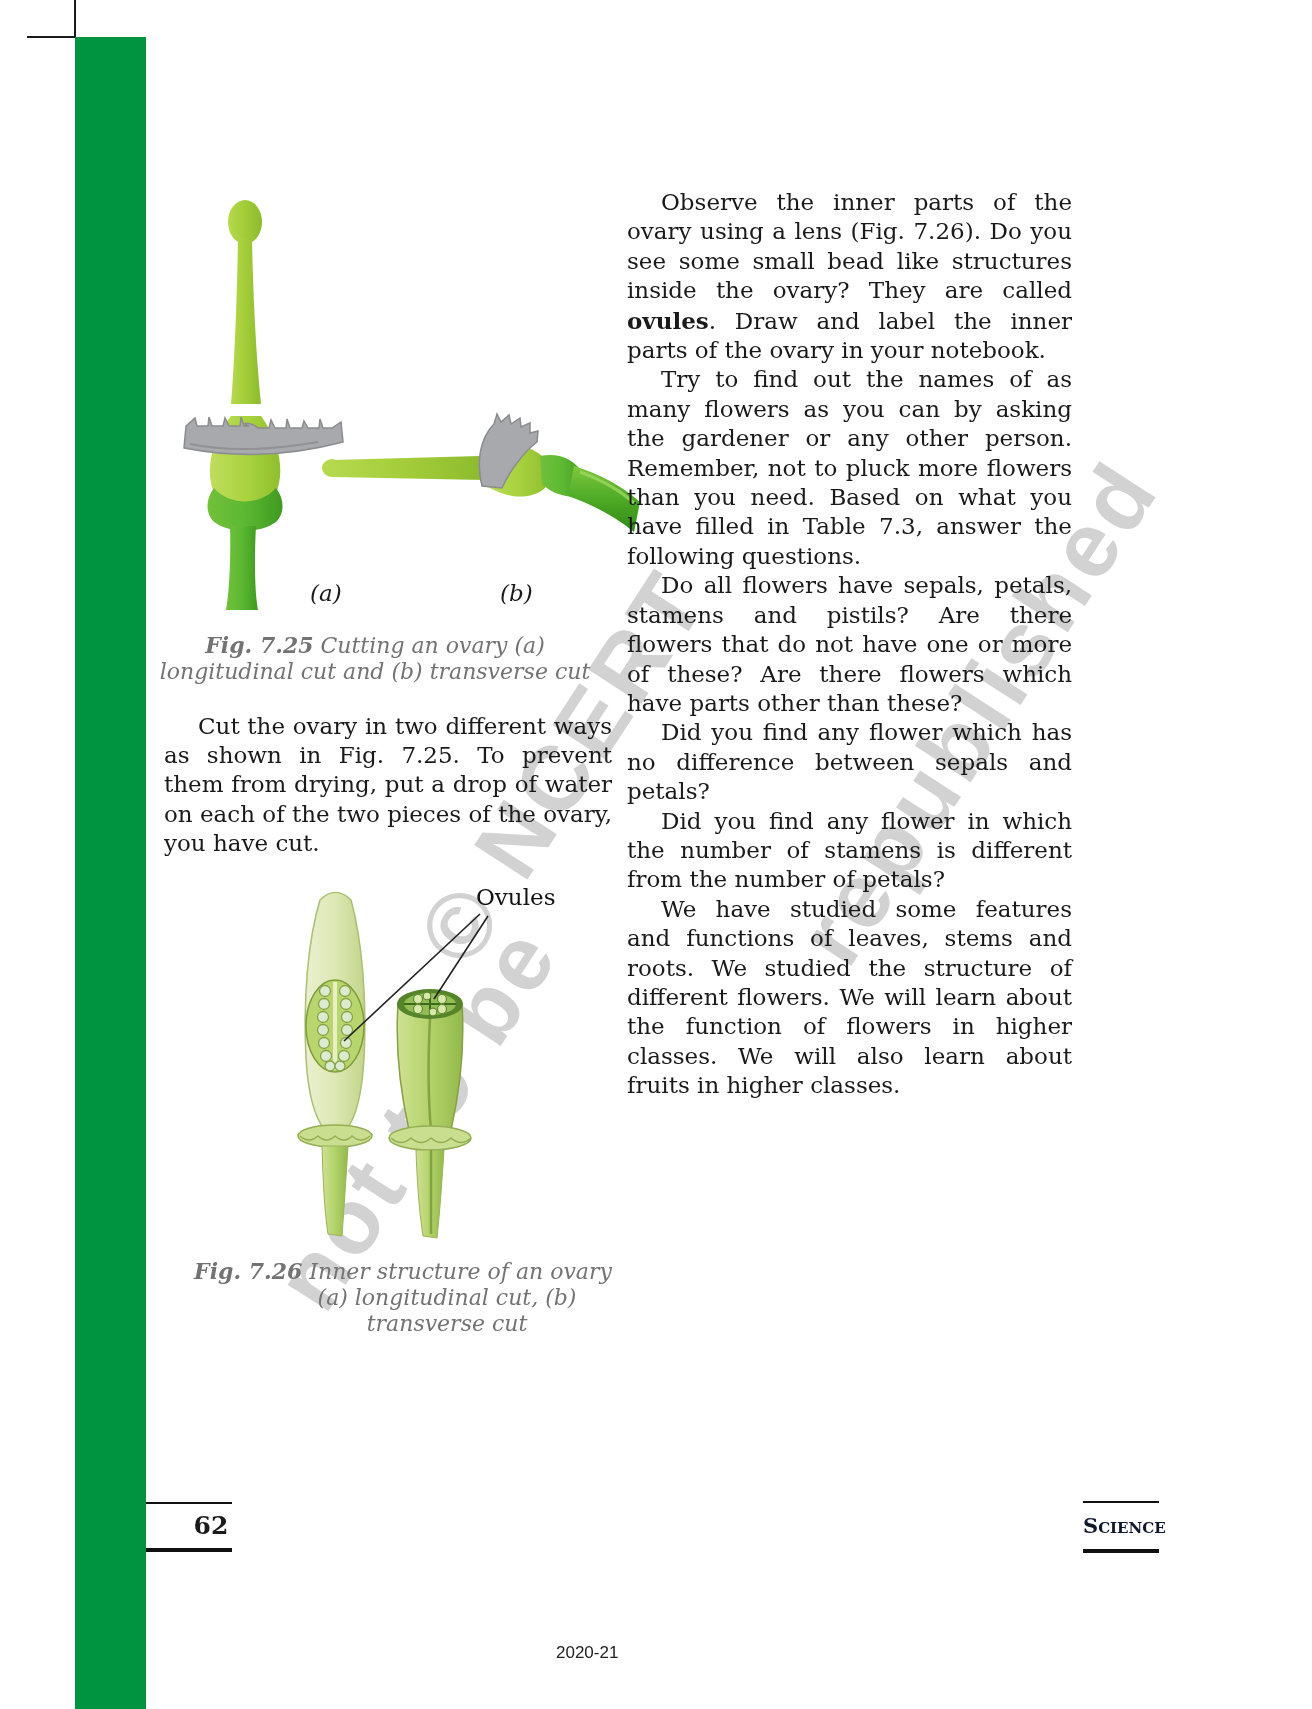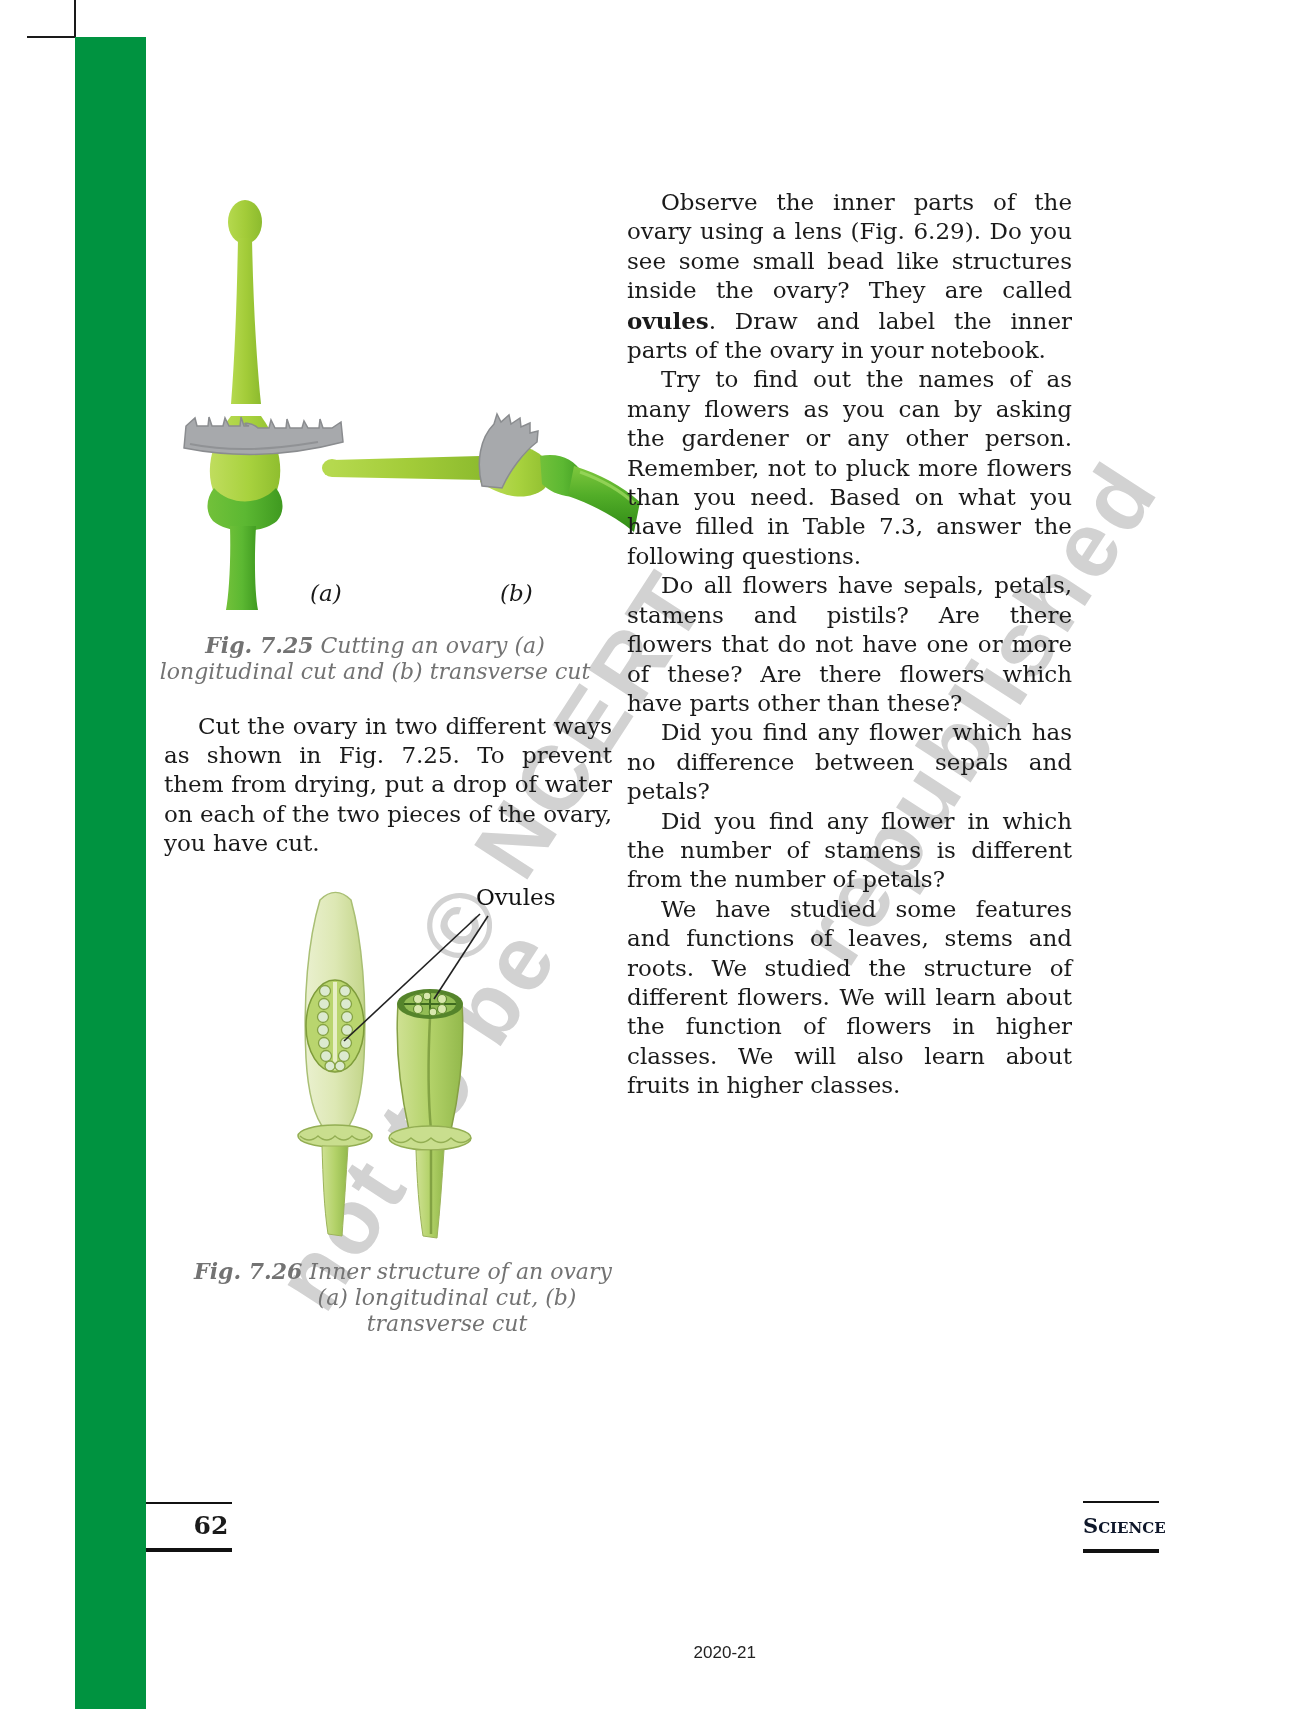--- a/index.html
+++ b/index.html
@@ -38,21 +38,21 @@
   
   .pagenum-box{position:absolute;left:146px;top:1502px;width:86px;height:50px;}
   .pagenum-box .l-top{position:absolute;left:0;top:0;width:100%;height:2px;background:#111;}
   .pagenum-box .l-bot{position:absolute;left:0;bottom:0;width:100%;height:4px;background:#111;}
   .pagenum{position:absolute;left:0;top:9px;width:60px;text-align:center;font-weight:bold;font-size:25px;padding-left:35px;}
   .subject-box{position:absolute;left:1083px;top:1501px;width:76px;height:52px;}
   .subject-box .l-top{position:absolute;left:0;top:0;width:100%;height:2px;background:#111;}
   .subject-box .l-bot{position:absolute;left:0;bottom:0;width:100%;height:4px;background:#111;}
   .subject{position:absolute;left:0;top:12px;width:100%;text-align:center;font-weight:bold;font-size:21px;
            font-variant:small-caps;color:#0f172a;}
-  .year{position:absolute;left:556px;top:1643px;width:200px;text-align:right;
+  .year{position:absolute;left:556px;top:1643px;width:200px;text-align:left;
         font-family:"Liberation Sans",sans-serif;font-size:17px;color:#222;}
 </style>
 </head>
 <body>
 
 <div class="page">
 
   <div class="crop-v"></div>
   <div class="crop-h"></div>
   <div class="green-bar"></div>
@@ -194,21 +194,21 @@
       </svg>
       <div class="ovules-label">Ovules</div>
     </div>
 
     <div class="caption cap726">
       <div class="line1"><span class="cap-prefix">Fig.  7.26</span><span> Inner structure of an ovary</span></div>
       <div class="line2">(a) longitudinal cut, (b) transverse cut</div>
     </div>
 
     <div class="right-col">
-      <p><span>Observe the inner parts of the ovary using a lens (Fig. 6.29). Do you see some small bead like structures inside the ovary? They are called </span><b>ovules</b><span>. Draw and label the inner parts of the ovary in your notebook.</span></p>
+      <p><span>Observe the inner parts of the ovary using a lens (Fig. 7.26). Do you see some small bead like structures inside the ovary? They are called </span><b>ovules</b><span>. Draw and label the inner parts of the ovary in your notebook.</span></p>
       <p>Try to find out the names of as many flowers as you can by asking the gardener or any other person. Remember, not to pluck more flowers than you need. Based on what you have filled in Table 7.3, answer the following questions.</p>
       <p>Do all flowers have sepals, petals, stamens and pistils? Are there flowers that do not have one or more of these? Are there flowers which have parts other than these?</p>
       <p>Did you find any flower which has no difference between sepals and petals?</p>
       <p>Did you find any flower in which the number of stamens is different from the number of petals?</p>
       <p>We have studied some features and functions of leaves, stems and roots. We studied the structure of different flowers. We will learn about the function of flowers in higher classes. We will also learn about fruits in higher classes.</p>
     </div>
 
     <div class="pagenum-box">
       <div class="l-top"></div>
       <div class="pagenum">62</div>

